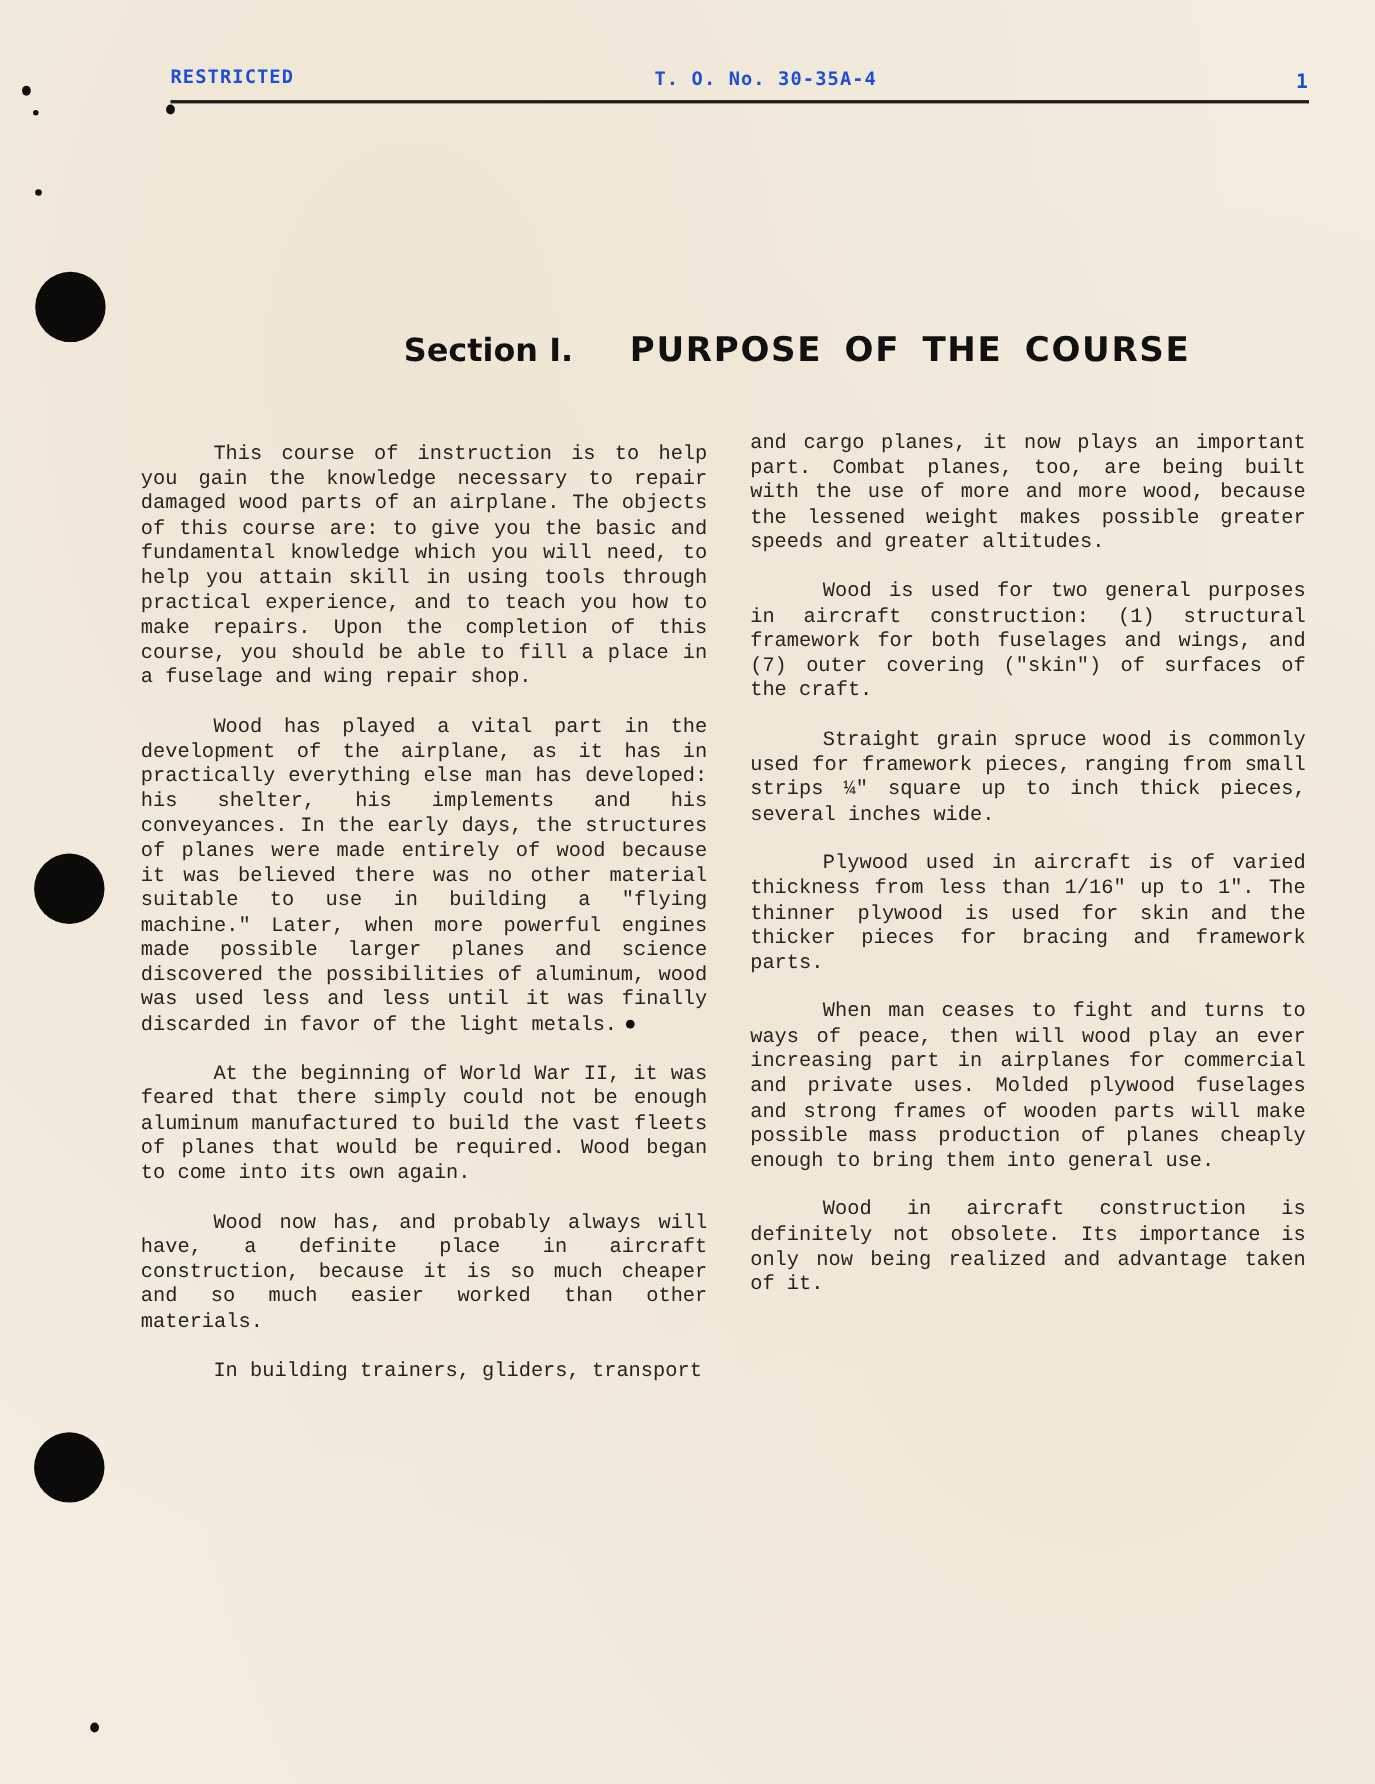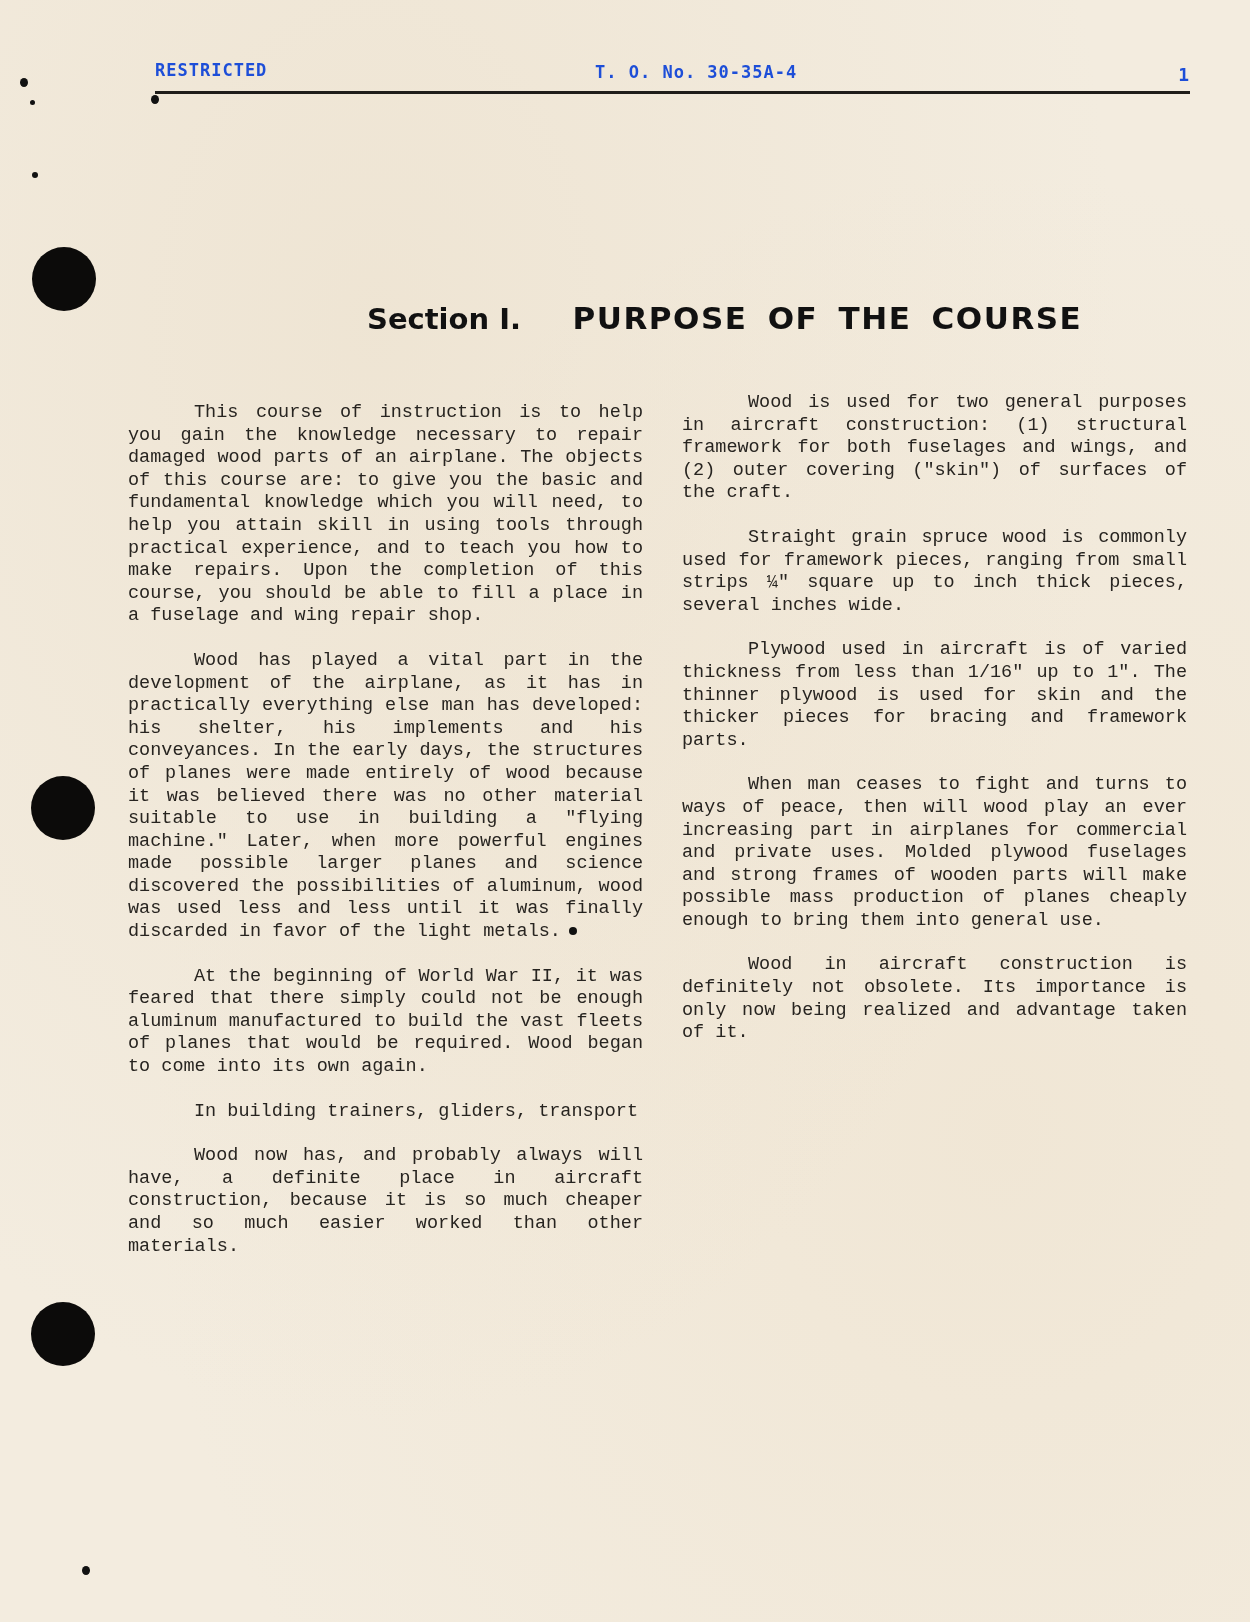--- a/index.html
+++ b/index.html
@@ -66,23 +66,24 @@
 
 <div class="title">
   <span class="sec">Section I.</span>
   <span class="main">PURPOSE OF THE COURSE</span>
 </div>
 
 <div class="col left">
   <p class="para"><span class="indent"></span><span>This course of instruction is to help you gain the knowledge necessary to repair damaged wood parts of an airplane. The objects of this course are:  to give you the basic and fundamental knowledge which you will need, to help you attain skill in using tools through practical experience, and to teach you how to make repairs. Upon the completion of this course, you should be able to fill a place in a fuselage and wing repair shop.</span></p>
   <p class="para"><span class="indent"></span><span>Wood has played a vital part in the development of the airplane, as it has in practically everything else man has developed:  his shelter, his implements and his conveyances. In the early days, the structures of planes were made entirely of wood because it was believed there was no other material suitable to use in building a "flying machine." Later, when more powerful engines made possible larger planes and science discovered the possibilities of aluminum, wood was used less and less until it was finally discarded in favor of the light metals.</span><span class="bullet"></span></p>
   <p class="para"><span class="indent"></span><span>At the beginning of World War II, it was feared that there simply could not be enough aluminum manufactured to build the vast fleets of planes that would be required. Wood began to come into its own again.</span></p>
+  <p class="para"><span class="indent"></span><span>Wood now has, and probably always will have, a definite place in aircraft construction, because it is so much cheaper and so much easier worked than other materials.</span></p>
   <p class="para"><span class="indent"></span><span>In building trainers, gliders, transport</span></p>
-  <p class="para"><span class="indent"></span><span>Wood now has, and probably always will have, a definite place in aircraft construction, because it is so much cheaper and so much easier worked than other materials.</span></p>
 </div>
 
 <div class="col right">
-  <p class="para"><span class="indent"></span><span>Wood is used for two general purposes in aircraft construction:  (1) structural framework for both fuselages and wings, and (2) outer covering ("skin") of surfaces of the craft.</span></p>
+  <p class="para"><span>and cargo planes, it now plays an important part. Combat planes, too, are being built with the use of more and more wood, because the lessened weight makes possible greater speeds and greater altitudes.</span></p>
+  <p class="para"><span class="indent"></span><span>Wood is used for two general purposes in aircraft construction:  (1) structural framework for both fuselages and wings, and (7) outer covering ("skin") of surfaces of the craft.</span></p>
   <p class="para"><span class="indent"></span><span>Straight grain spruce wood is commonly used for framework pieces, ranging from small strips ¼" square up to inch thick pieces, several inches wide.</span></p>
   <p class="para"><span class="indent"></span><span>Plywood used in aircraft is of varied thickness from less than 1/16" up to 1". The thinner plywood is used for skin and the thicker pieces for bracing and framework parts.</span></p>
   <p class="para"><span class="indent"></span><span>When man ceases to fight and turns to ways of peace, then will wood play an ever increasing part in airplanes for commercial and private uses. Molded plywood fuselages and strong frames of wooden parts will make possible mass production of planes cheaply enough to bring them into general use.</span></p>
   <p class="para"><span class="indent"></span><span>Wood in aircraft construction is definitely not obsolete. Its importance is only now being realized and advantage taken of it.</span></p>
 </div>
 
 </body></html>

